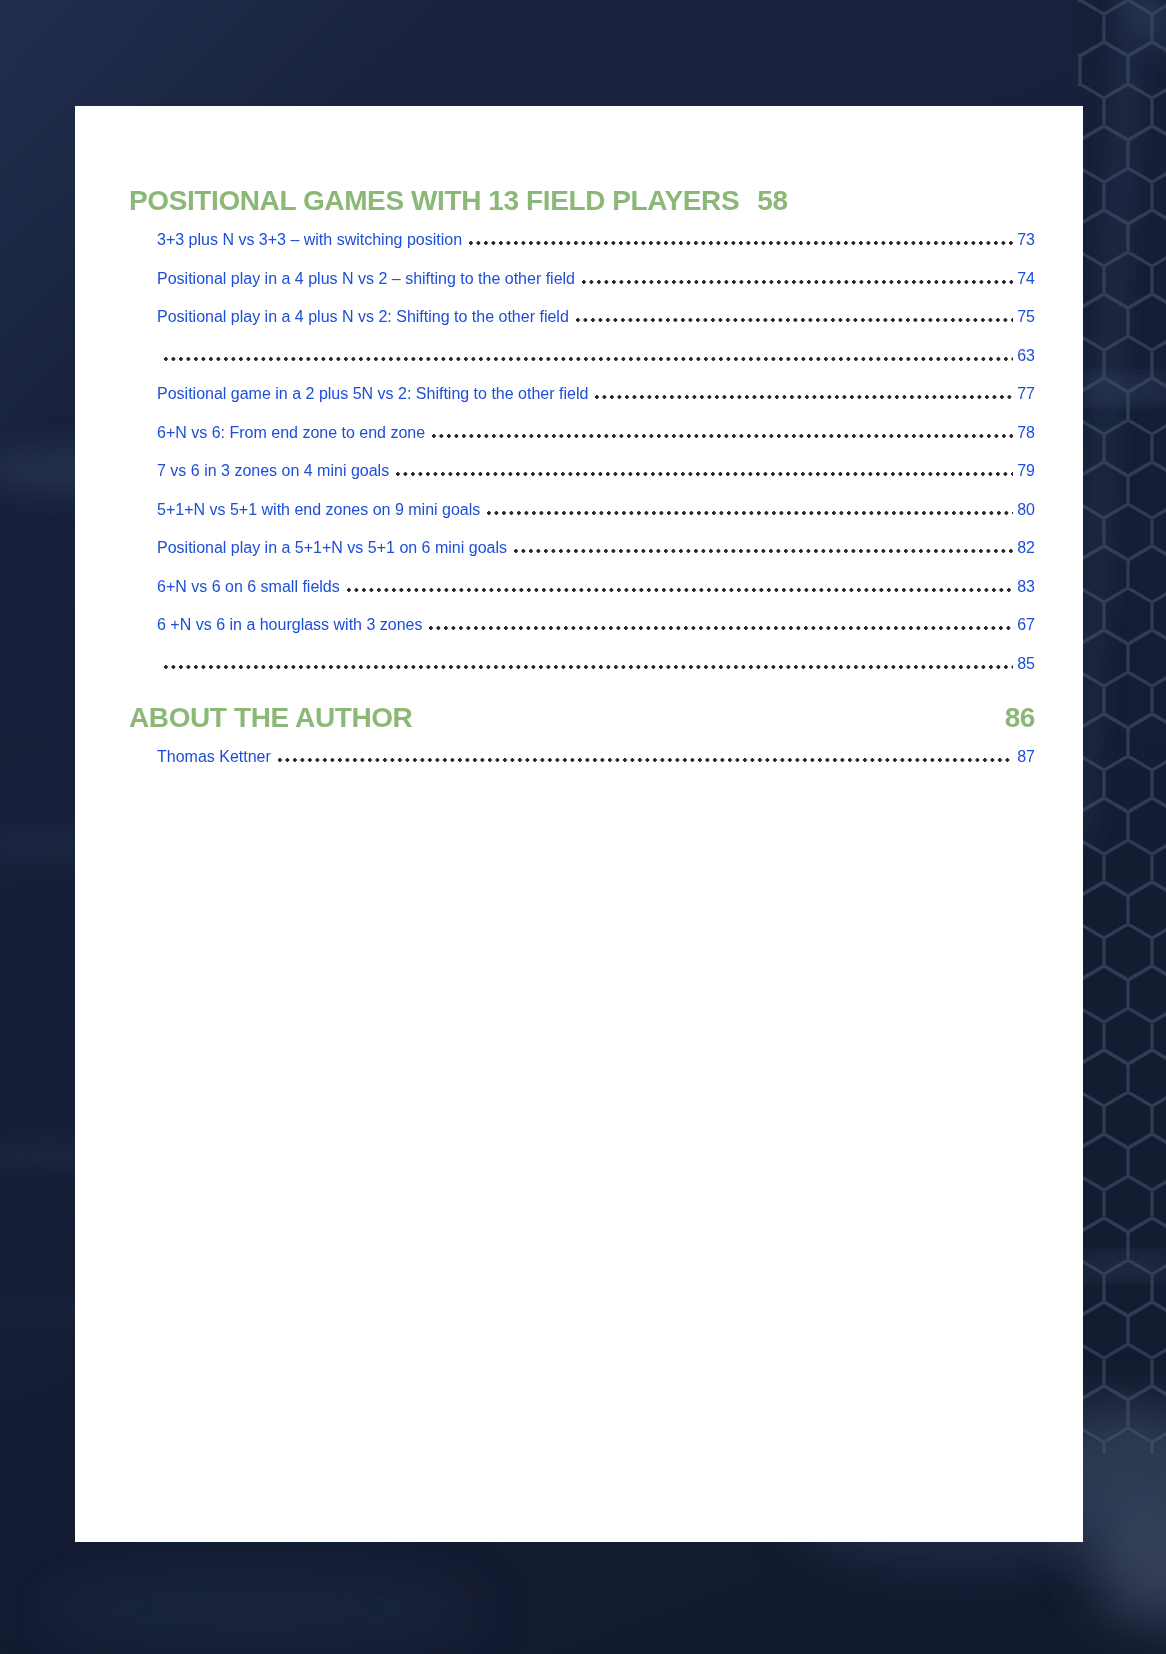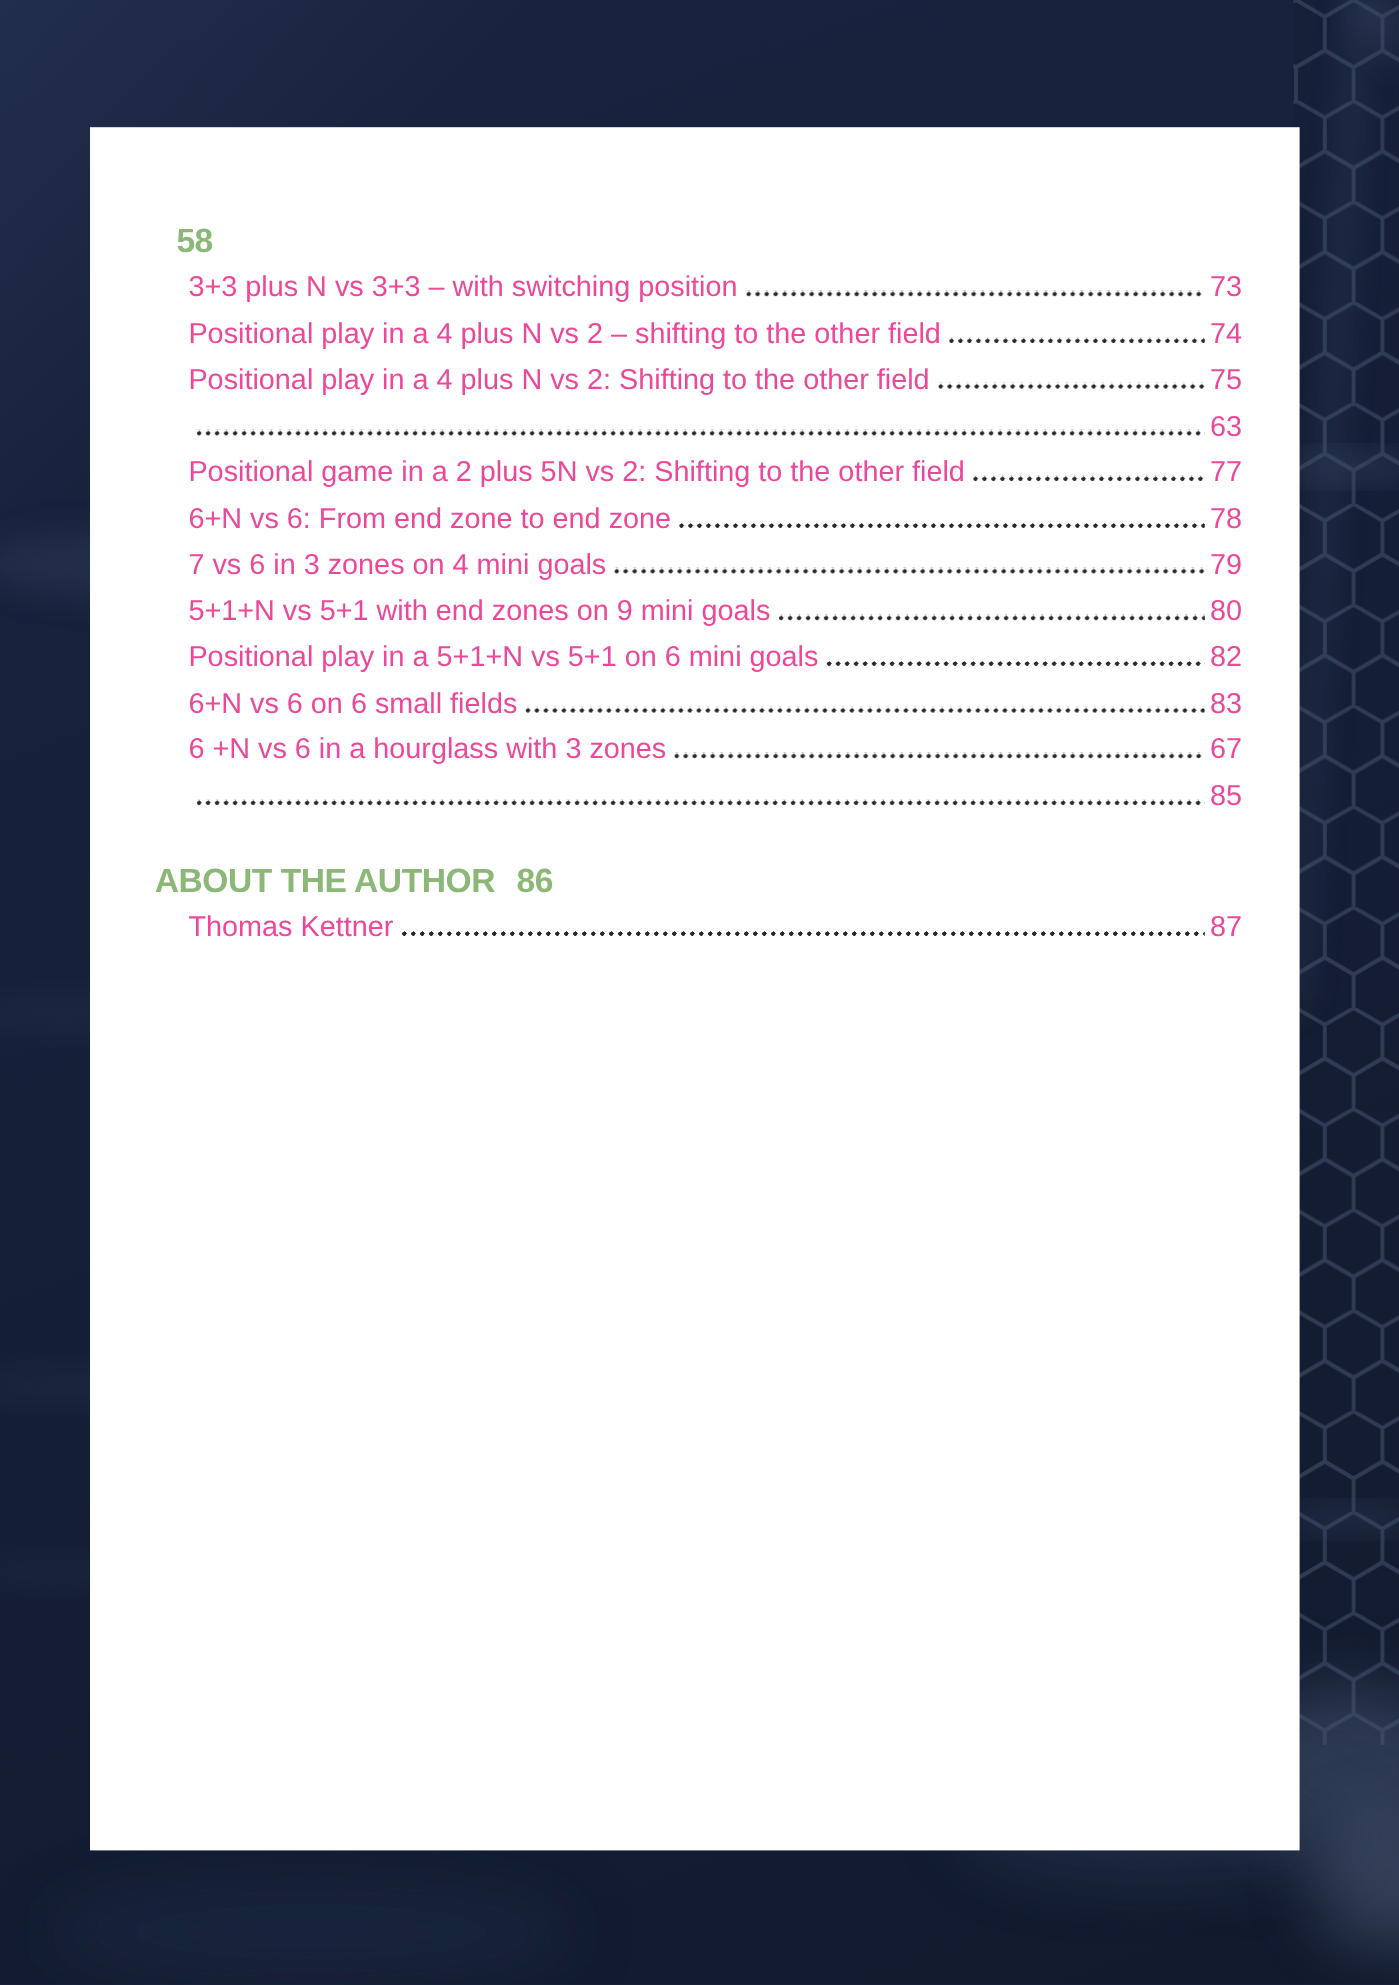--- a/index.html
+++ b/index.html
@@ -37,32 +37,33 @@
     display: flex;
     align-items: baseline;
     line-height: 34px;
     font-size: 28px;
     font-weight: bold;
     letter-spacing: -0.4px;
     color: #8cb877;
     white-space: nowrap;
   }
   .heading-row.second {
-    margin-top: 34px;
+    margin-top: 18px;
+    justify-content: space-between;
   }
   .section-entries {
     margin-top: 3px;
   }
   .entry-row {
     display: flex;
     align-items: baseline;
     height: 38.5px;
     line-height: 38.5px;
-    font-size: 24px;
-    color: #ec4899;
+    font-size: 16px;
+    color: #1d4ed8;
     padding-left: 28px;
     white-space: nowrap;
     justify-content: space-between;
   }
   .dots {
     flex: 1 1 auto;
     height: 5px;
     margin: 0 4px 0 7px;
     background-image: radial-gradient(circle at 2px 3px, #29272b 1.7px, rgba(0,0,0,0) 1.9px);
     background-size: 7.5px 5px;
@@ -124,20 +125,21 @@
     <ellipse cx="1125" cy="1475" rx="95" ry="70" fill="#44546f" opacity="0.55" filter="url(#softer)"></ellipse>
     <ellipse cx="1162" cy="1568" rx="70" ry="55" fill="#55647e" opacity="0.5" filter="url(#softer)"></ellipse>
     <ellipse cx="960" cy="1520" rx="160" ry="45" fill="#2c3a57" opacity="0.5" filter="url(#softer)"></ellipse>
     <ellipse cx="260" cy="1610" rx="220" ry="40" fill="#1d2945" opacity="0.6" filter="url(#softer)"></ellipse>
   </svg>
 
   <div class="sheet">
     <div class="toc">
 
       <div class="heading-row">
+        <span>POSITIONAL GAMES WITH 13 FIELD PLAYERS</span>
         <span class="h-dots"></span>
         <span class="pagenum">58</span>
       </div>
       <div class="section-entries">
         <div class="entry-row">
           <span>3+3 plus N vs 3+3 – with switching position</span>
           <span class="dots"></span>
           <span class="pagenum">73</span>
         </div>
         <div class="entry-row">

